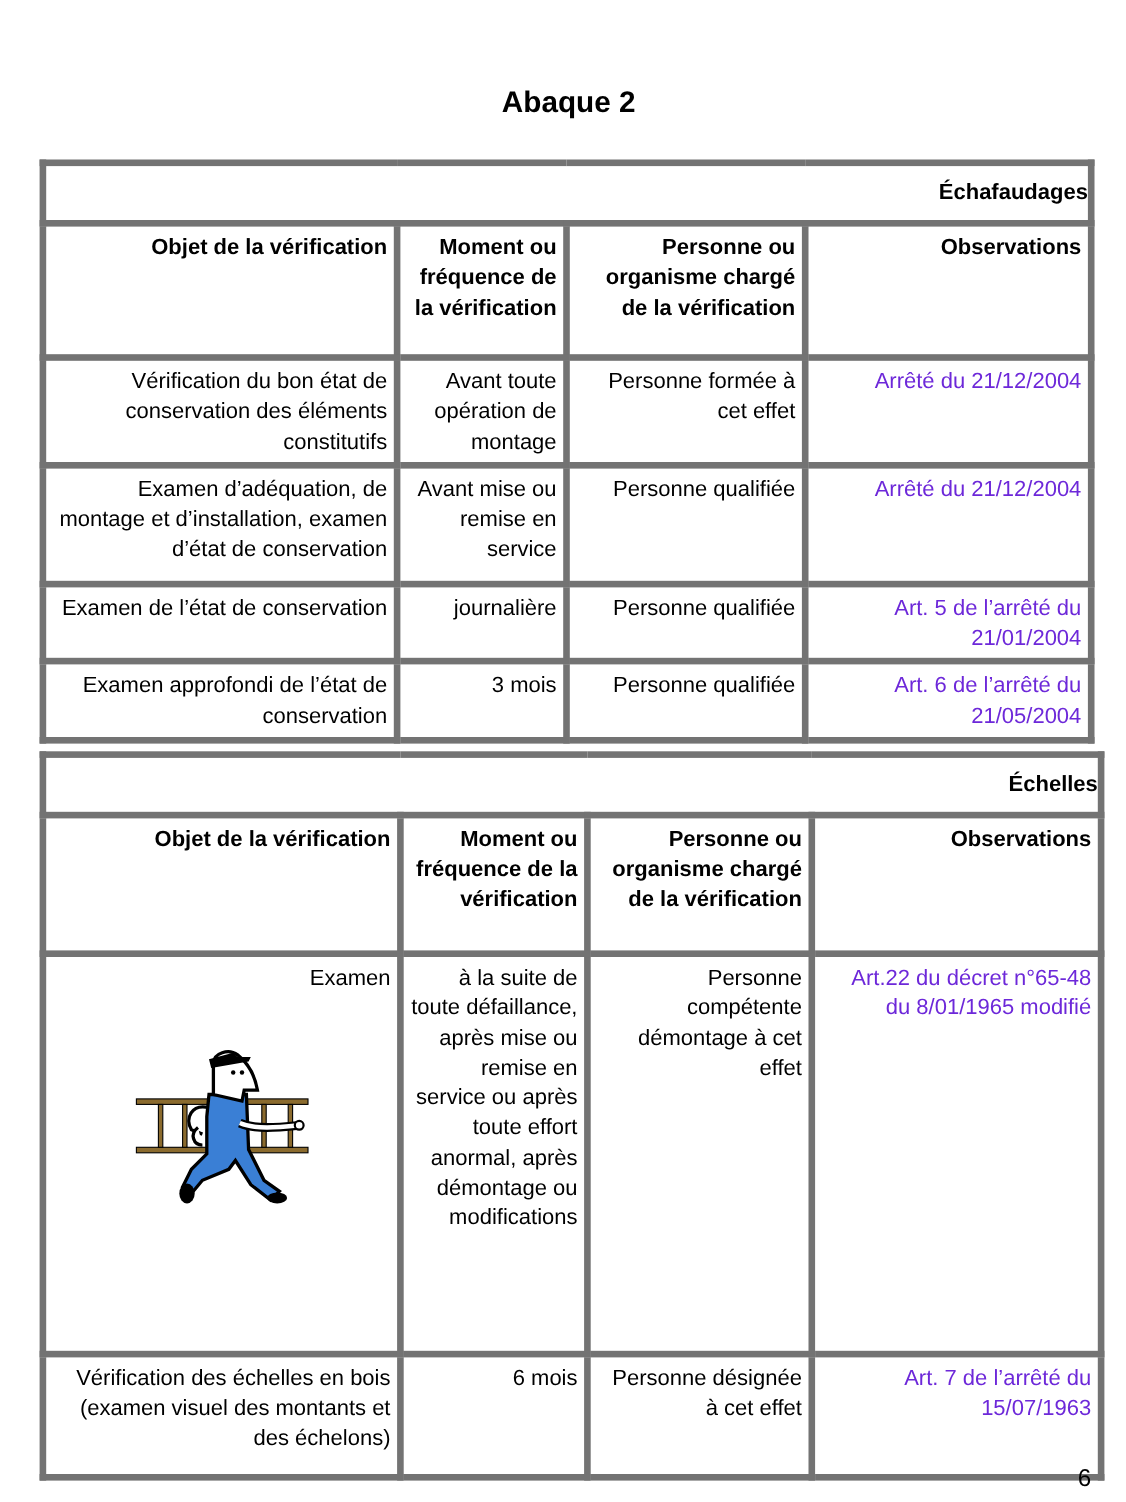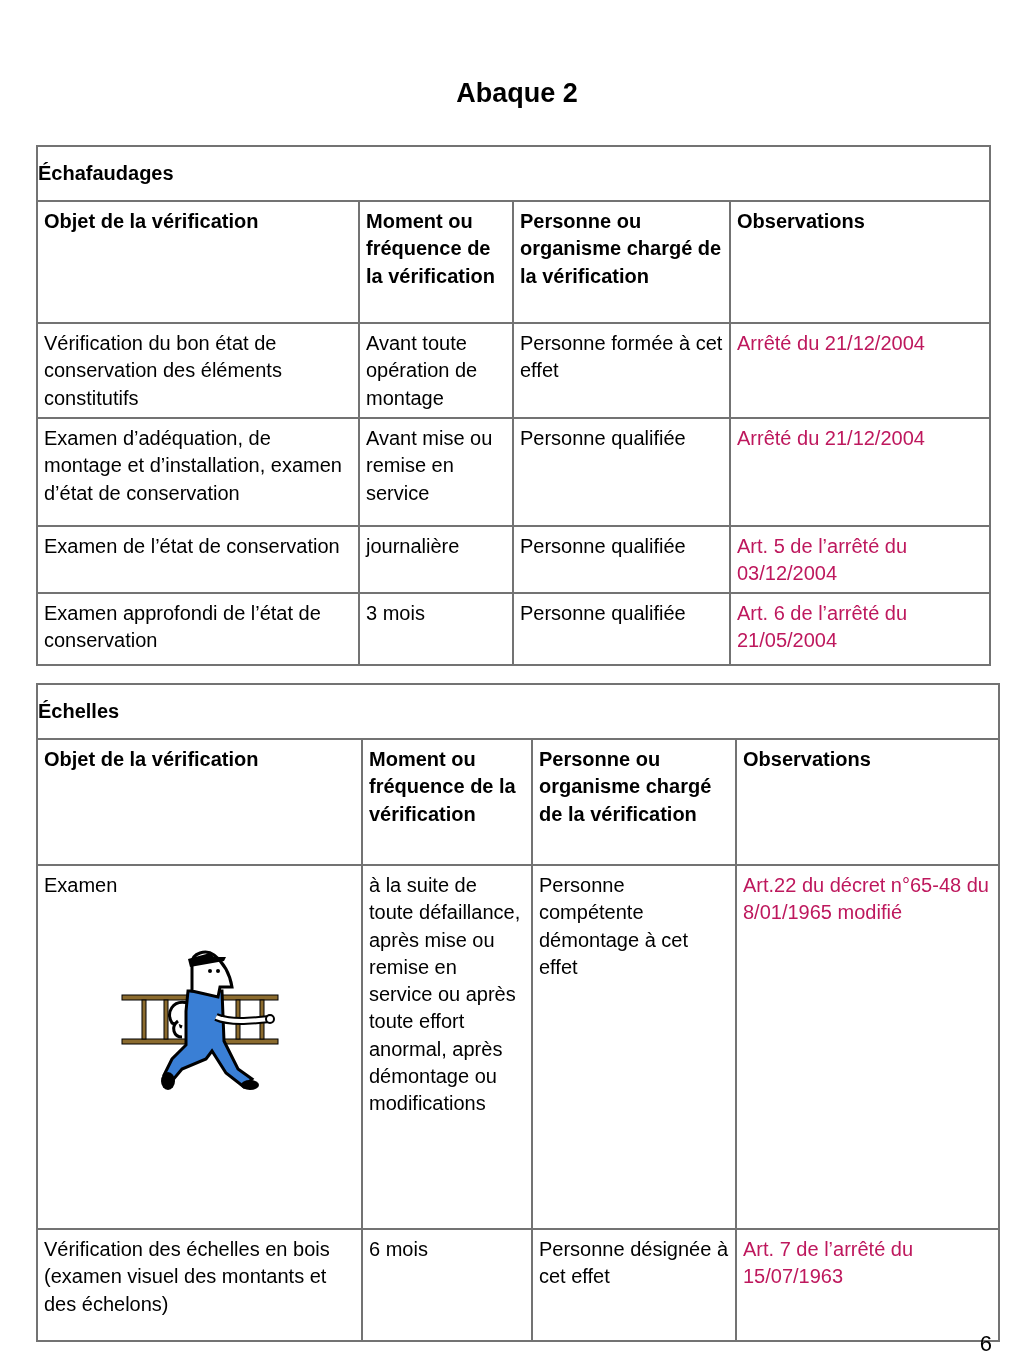--- a/index.html
+++ b/index.html
@@ -2,24 +2,24 @@
 <html><head>
 <meta charset="utf-8">
 <style>
   html, body { margin: 0; padding: 0; background: #ffffff; }
   body { width: 1024px; height: 1365px; position: relative; overflow: hidden;
          font-family: "Liberation Sans", sans-serif; color: #000; }
   .page-title { position: absolute; top: 78px; left: 0; width: 1034px; text-align: center;
                 font-size: 27px; font-weight: bold; margin: 0; }
   table { position: absolute; border-collapse: collapse; table-layout: fixed;
           font-size: 20px; line-height: 27.3px; }
-  td, th { border: 2px solid #737373; text-align: left; vertical-align: top; padding: 6px 6px 4px 6px; }
+  td, th { border: 6px solid #737373; text-align: right; vertical-align: top; padding: 6px 6px 4px 6px; }
   th { font-weight: bold; }
   .section-row th { height: 40px; vertical-align: middle; padding: 0; }
-  .red { color: #be185d; }
+  .red { color: #6d28d9; }
   #t1 { top: 145px; left: 36px; width: 953px; }
   #t2 { top: 683px; left: 36px; width: 962px; border-radius: 23px; }
   .page-number { position: absolute; right: 32px; top: 1331px; font-size: 22px; }
   .figure { display: block; margin: 42px auto 0 auto; }
 </style>
 </head>
 <body>
 
 <h1 class="page-title">Abaque 2</h1>
 
@@ -49,21 +49,21 @@
   <tr style="height:108px">
     <td>Examen d’adéquation, de montage et d’installation, examen d’état de conservation</td>
     <td>Avant mise ou remise en service</td>
     <td>Personne qualifiée</td>
     <td class="red">Arrêté du 21/12/2004</td>
   </tr>
   <tr style="height:52px">
     <td>Examen de l’état de conservation</td>
     <td>journalière</td>
     <td>Personne qualifiée</td>
-    <td class="red">Art. 5 de l’arrêté du 03/12/2004</td>
+    <td class="red">Art. 5 de l’arrêté du 21/01/2004</td>
   </tr>
   <tr style="height:72px">
     <td>Examen approfondi de l’état de conservation</td>
     <td>3 mois</td>
     <td>Personne qualifiée</td>
     <td class="red">Art. 6 de l’arrêté du 21/05/2004</td>
   </tr>
 </tbody>
   </table>
 

